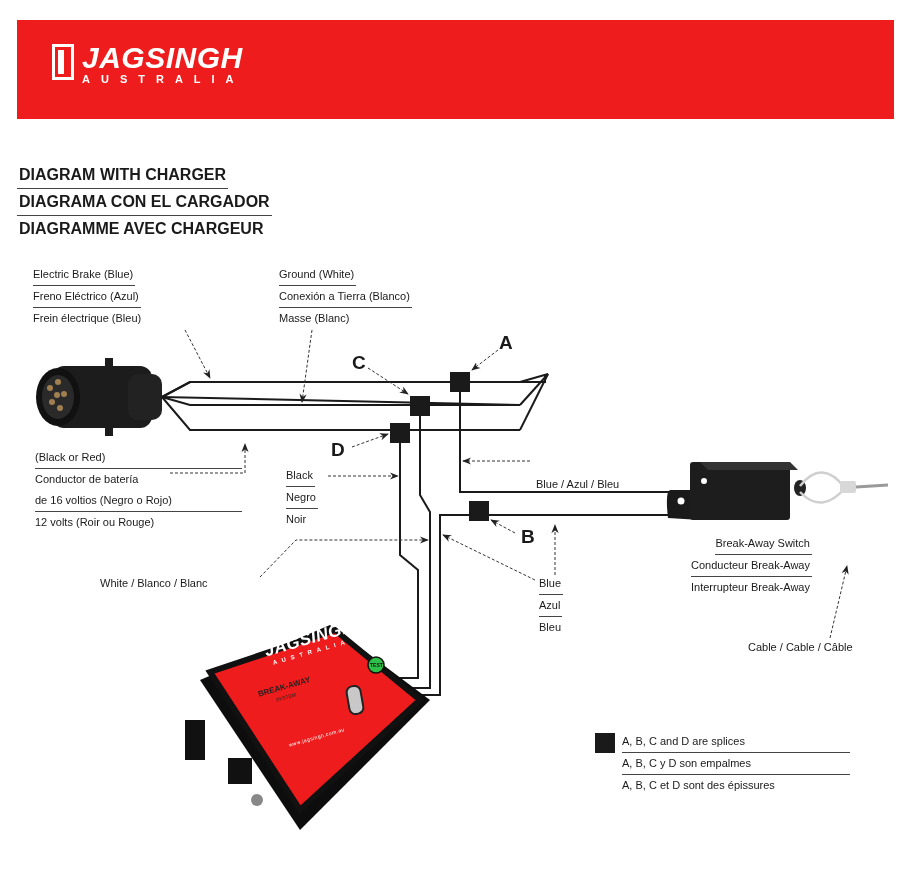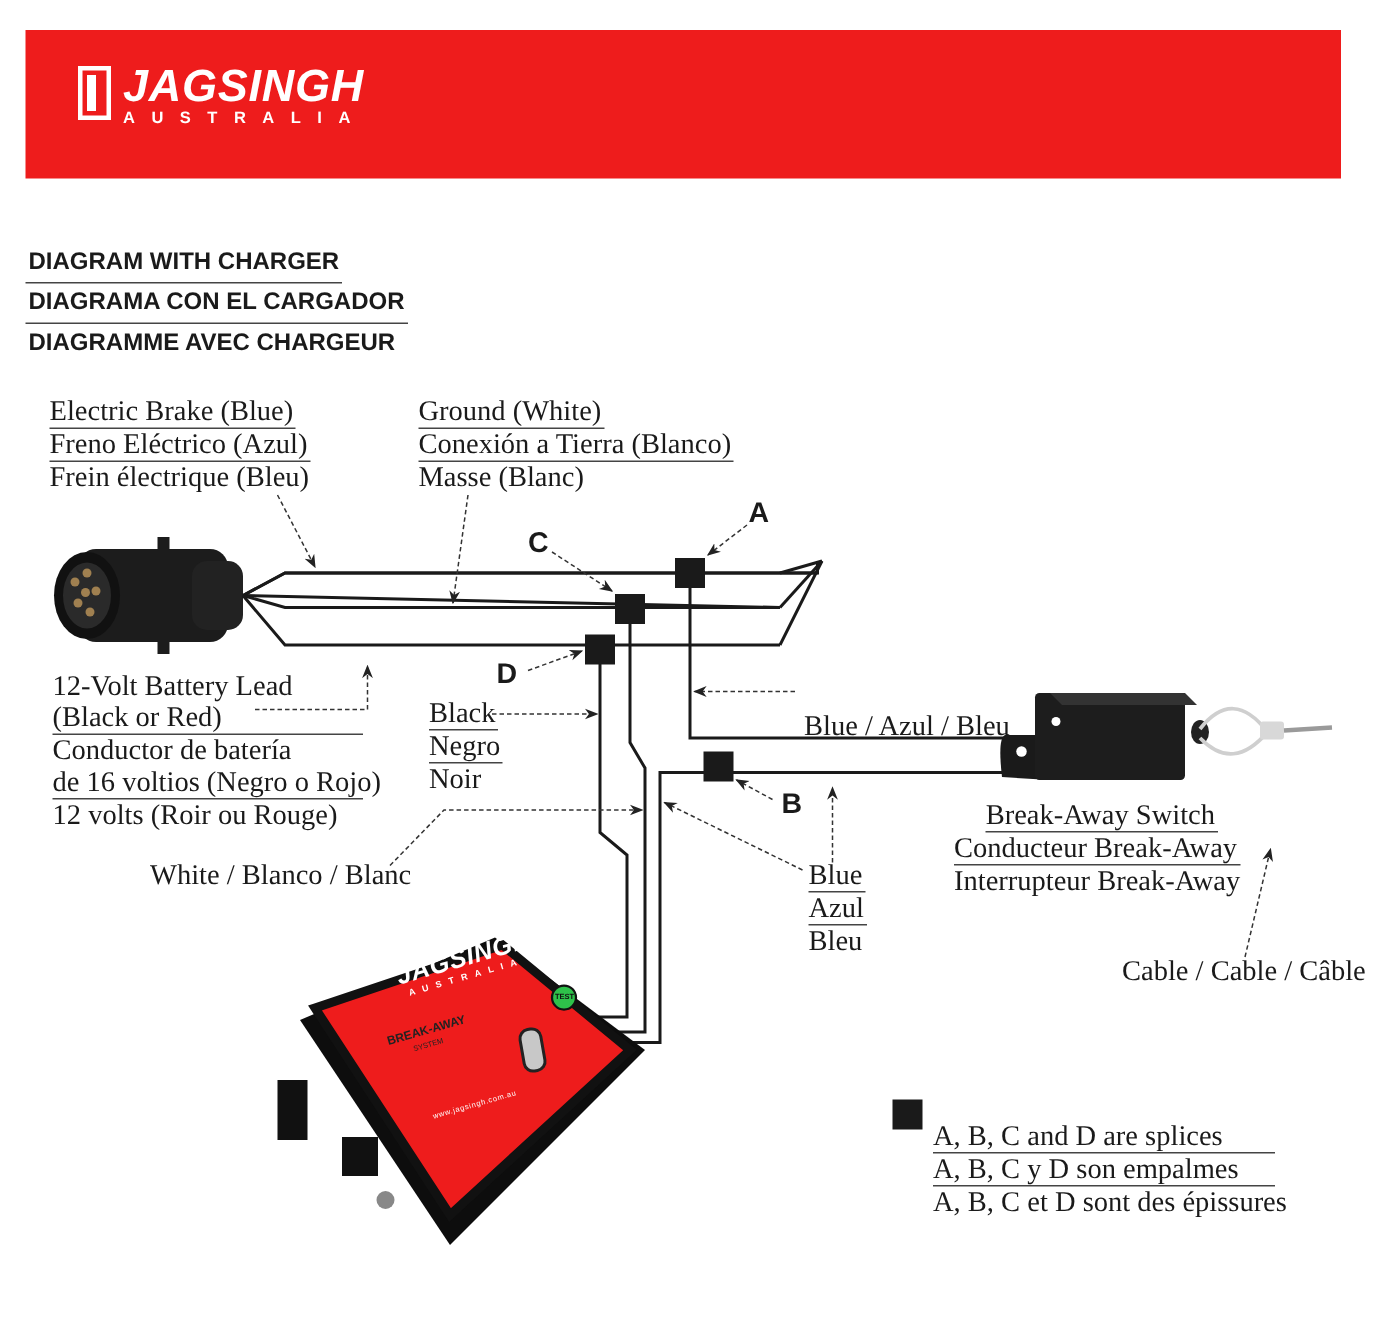--- a/index.html
+++ b/index.html
@@ -8,21 +8,21 @@
   .banner { position: absolute; left: 17px; top: 20px; width: 877px; height: 99px; background: #ee1c1c; }
   .logo { position: absolute; left: 35px; top: 28px; display: flex; align-items: flex-start; gap: 8px; }
   .logo-mark { width: 22px; height: 36px; border: 3px solid #fff; box-sizing: border-box; position: relative; }
   .logo-mark::after { content: ""; position: absolute; left: 3px; top: 3px; width: 6px; height: 24px; background: #fff; }
   .logo-text { display: flex; flex-direction: column; }
   .logo-name { color: #fff; font-weight: bold; font-size: 30px; line-height: 28px; letter-spacing: 0.5px; font-style: italic; }
   .logo-sub { color: #fff; font-weight: bold; font-size: 11px; letter-spacing: 11px; line-height: 14px; }
   .title-block { position: absolute; left: 17px; top: 162px; }
   .title-line { font-weight: bold; font-size: 16px; line-height: 26px; padding: 0 2px; border-bottom: 1.5px solid #444; width: fit-content; }
   .title-line:last-child { border-bottom: none; }
-  .lbl { position: absolute; font-size: 19px; line-height: 21px; font-family: Liberation Serif, serif; }
+  .lbl { position: absolute; font-size: 11px; line-height: 21px; }
   .lbl .row { border-bottom: 1.2px solid #444; white-space: nowrap; width: fit-content; padding-right: 2px; }
   .lbl .row:last-child { border-bottom: none; }
   .lbl.right .row { margin-left: auto; }
   .letter { position: absolute; font-weight: bold; font-size: 19px; }
   svg.wires { position: absolute; left: 0; top: 0; }
 </style>
 </head>
 <body>
 
 <div class="banner"></div>
@@ -147,21 +147,20 @@
 </div>
 
 <div class="lbl" style="left:279px;top:264px;">
   <div class="row">Ground (White)</div>
   <div class="row">Conexión a Tierra (Blanco)</div>
   <div class="row">Masse (Blanc)</div>
 </div>
 
 <div class="lbl" style="left:35px;top:447px;">
   <div class="row" style="width:205px;">
-    <div>12-Volt Battery Lead</div>
     <div>(Black or Red)</div>
   </div>
   <div class="row" style="width:205px;">
     <div>Conductor de batería</div>
     <div>de 16 voltios (Negro o Rojo)</div>
   </div>
   <div class="row">
     <div>12 volts (Roir ou Rouge)</div>
   </div>
 </div>
@@ -194,17 +193,17 @@
 
 <div class="lbl" style="left:748px;top:637px;">
   <div class="row">Cable / Cable / Câble</div>
 </div>
 
 <div class="letter" style="left:499px;top:332px;">A</div>
 <div class="letter" style="left:352px;top:352px;">C</div>
 <div class="letter" style="left:331px;top:439px;">D</div>
 <div class="letter" style="left:521px;top:526px;">B</div>
 
-<div class="lbl" style="left:622px;top:731px;margin-top:16px;">
+<div class="lbl" style="left:622px;top:731px;">
   <div class="row" style="width:226px;">A, B, C and D are splices</div>
   <div class="row" style="width:226px;">A, B, C y D son empalmes</div>
   <div class="row">A, B, C et D sont des épissures</div>
 </div>
 
 </body></html>

